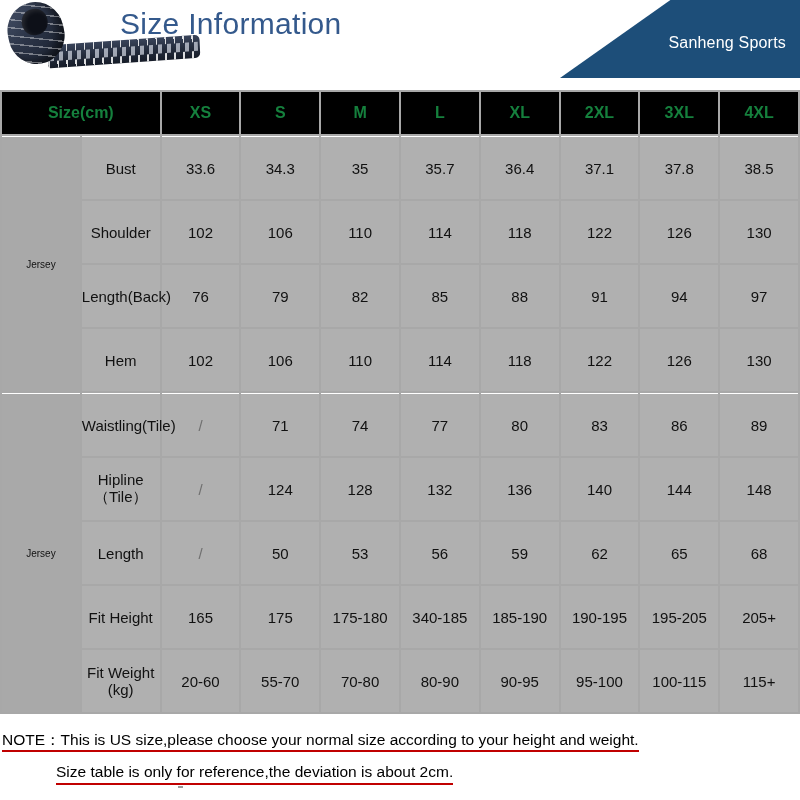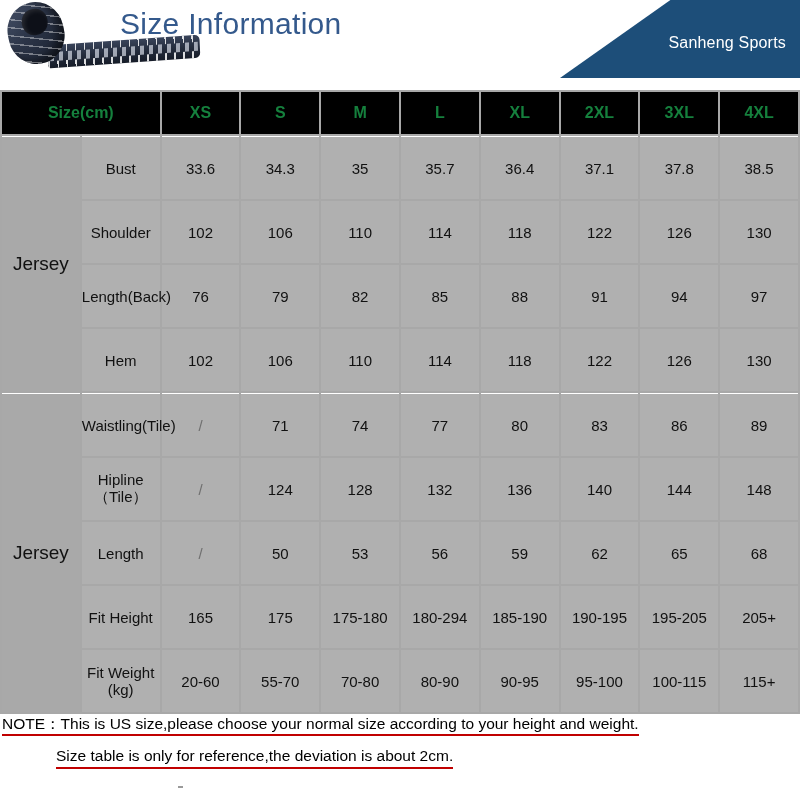--- a/index.html
+++ b/index.html
@@ -160,21 +160,21 @@
     color: #15803d;
     font-weight: bold;
     font-size: 16px;
     height: 42px;
   }
   thead th.hdr-metric {
     font-size: 16px;
   }
   td.group-cell {
     background: #a9a9a9;
-    font-size: 19px;
+    font-size: 10px;
     width: 74px;
   }
   td.metric-cell {
     background: #b0b0b0;
     width: 128px;
     font-size: 15px;
   }
   td.val-cell {
     width: 75px;
     font-size: 15px;
@@ -186,21 +186,21 @@
   tr.group-start td.metric-cell,
   tr.group-start td.val-cell {
     border-top: 1px solid #ffffff;
   }
 
   
   .notes {
     position: relative;
     width: 800px;
     background: #ffffff;
-    padding-top: 0;
+    padding-top: 16px;
   }
   .note-line {
     font-size: 15.5px;
     color: #000000;
     white-space: nowrap;
     line-height: 1.25;
     display: block;
   }
   .note-line span.txt {
     display: inline-block;
@@ -336,21 +336,21 @@
         <td class="val-cell">59</td>
         <td class="val-cell">62</td>
         <td class="val-cell">65</td>
         <td class="val-cell">68</td>
       </tr>
       <tr>
         <td class="metric-cell">Fit Height</td>
         <td class="val-cell">165</td>
         <td class="val-cell">175</td>
         <td class="val-cell">175-180</td>
-        <td class="val-cell">180-294</td>
+        <td class="val-cell">340-185</td>
         <td class="val-cell">185-190</td>
         <td class="val-cell">190-195</td>
         <td class="val-cell">195-205</td>
         <td class="val-cell">205+</td>
       </tr>
       <tr>
         <td class="metric-cell">Fit Weight (kg)</td>
         <td class="val-cell">20-60</td>
         <td class="val-cell">55-70</td>
         <td class="val-cell">70-80</td>

